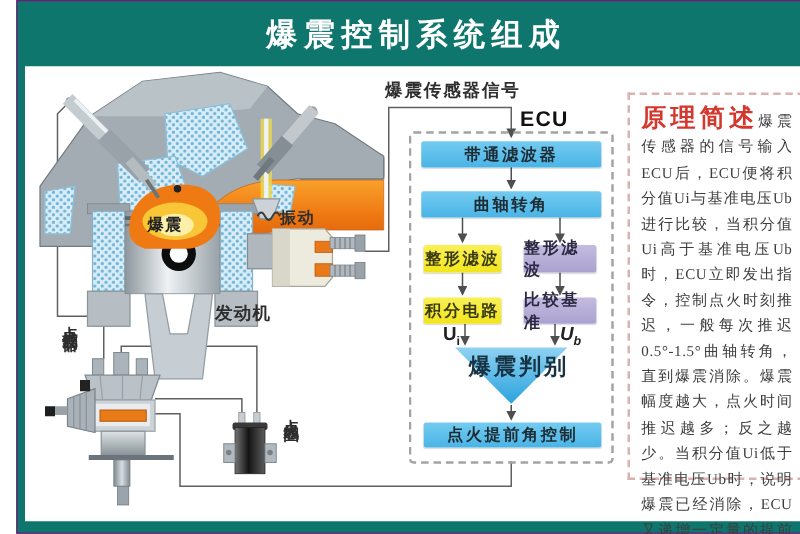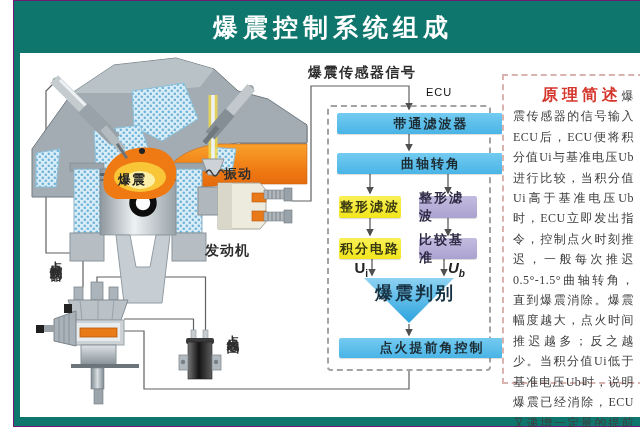--- a/index.html
+++ b/index.html
@@ -21,37 +21,37 @@
        letter-spacing:1px;white-space:nowrap;}
   .lab-v{position:absolute;color:#2e2e2e;font-weight:bold;font-size:12.5px;
          writing-mode:vertical-rl;text-orientation:upright;letter-spacing:2px;white-space:nowrap;}
 
   
   .ecu-dash{position:absolute;left:307px;top:52px;width:160px;height:262px;
             border:2px dashed #a3a3a3;border-radius:4px;background:transparent;}
   .fbox{position:absolute;display:flex;align-items:center;justify-content:center;
         font-size:13px;font-weight:bold;color:#1d2b33;letter-spacing:2px;
         border-radius:2px;box-shadow:0 1px 1px rgba(0,0,0,.15);}
-  .blue{background:linear-gradient(#74cbf0,#49b4e6);padding-left:22px;}
+  .blue{background:linear-gradient(#74cbf0,#49b4e6);}
   .yellow{background:linear-gradient(#f9f056,#f2e51c);color:#3a3a12;}
   .purple{background:linear-gradient(#c3bcdf,#aba1d0);color:#2e2a44;}
   .sig-label{position:absolute;left:288px;top:11px;font-size:14px;font-weight:bold;
              color:#2e2e2e;letter-spacing:1.5px;}
-  .ecu-label{position:absolute;left:396px;top:33px;font-size:11px;color:#111;
-             font-weight:normal;letter-spacing:1px;margin-left:10px;}
+  .ecu-label{position:absolute;left:396px;top:33px;font-size:17px;color:#111;
+             font-weight:bold;letter-spacing:1px;}
   .ulab{position:absolute;font-size:15px;font-weight:bold;color:#222;}
   .ulab sub{font-size:10px;}
   .tri-label{position:absolute;left:352px;top:228px;width:86px;text-align:center;
              font-size:18px;font-weight:bold;color:#173243;letter-spacing:2px;}
 
   
   .principle{position:absolute;left:482px;top:21px;width:121px;height:289px;
              border:2px dashed #d9b3b0;padding:9px 8px 8px 9px;background:#fff;}
-  .principle .ptitle{color:#d4372d;font-size:16px;font-weight:bold;letter-spacing:1px;
-                     font-family:"Liberation Sans",sans-serif;margin-left:29px;}
+  .principle .ptitle{color:#d4372d;font-size:20px;font-weight:bold;letter-spacing:1px;
+                     font-family:"Liberation Sans",sans-serif;}
   .principle .pbody{font-family:"Liberation Serif","DejaVu Serif",serif;
                     font-size:12px;color:#3d3d3d;line-height:20.4px;
                     text-align:justify;letter-spacing:.5px;}
 </style>
 </head>
 <body>
 
 <div class="frame">
   <div class="titlebar">
     <h1>爆震控制系统组成</h1>
@@ -219,21 +219,21 @@
         <line x1="428" y1="165" x2="428" y2="182" marker-end="url(#ah)"></line>
         <line x1="352" y1="206" x2="352" y2="222" marker-end="url(#ah)"></line>
         <line x1="424" y1="206" x2="424" y2="222" marker-end="url(#ah)"></line>
         <line x1="389" y1="271" x2="389" y2="282" marker-end="url(#ah)"></line>
       </g>
       <polygon points="344,225 434,225 389,270" fill="url(#triG)"></polygon>
     </svg>
 
     <div class="lab abs" style="left:98px;top:118px;color:#222;">爆震</div>
     <div class="lab abs" style="left:204px;top:112px;">振动</div>
-    <div class="lab abs" style="left:152px;top:189px;font-size:14px;padding-left:33px;">发动机</div>
+    <div class="lab abs" style="left:152px;top:189px;font-size:14px;">发动机</div>
     <div class="lab-v abs" style="left:27px;top:198px;">点火控制器</div>
     <div class="lab-v abs" style="left:204px;top:272px;">点火线圈</div>
 
     <div class="sig-label">爆震传感器信号</div>
     <div class="ecu-label">ECU</div>
     <div class="ecu-dash"></div>
 
     <div class="fbox blue" style="left:317px;top:60px;width:144px;height:21px;">带通滤波器</div>
     <div class="fbox blue" style="left:317px;top:100px;width:144px;height:21px;">曲轴转角</div>
     <div class="fbox yellow" style="left:319px;top:143px;width:62px;height:22px;">整形滤波</div>

